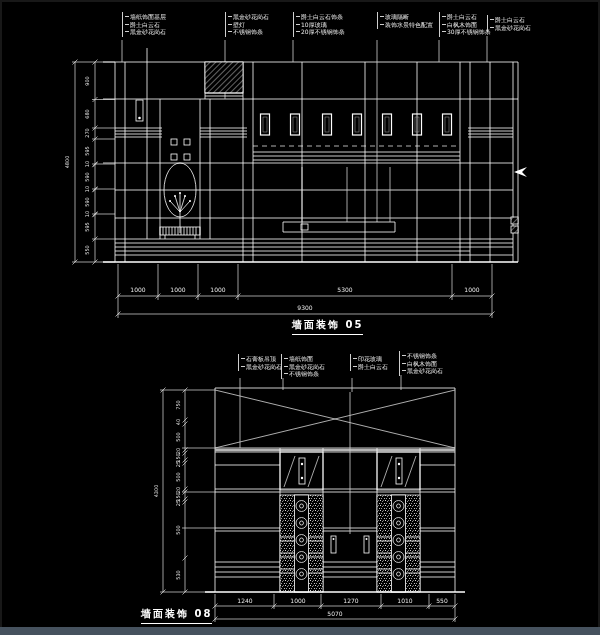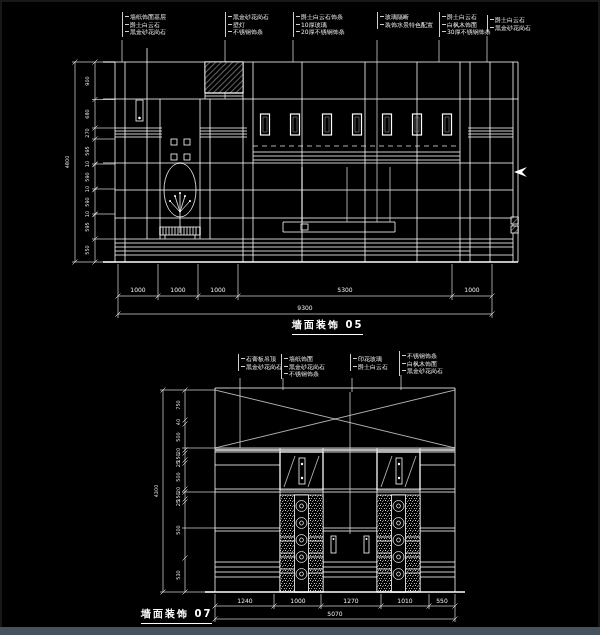--- a/index.html
+++ b/index.html
@@ -294,16 +294,16 @@
 <span class="dimv" style="left:178px;top:451px">20</span>
 <span class="dimv" style="left:178px;top:458px">150</span>
 <span class="dimv" style="left:178px;top:464px">25</span>
 <span class="dimv" style="left:178px;top:477px">500</span>
 <span class="dimv" style="left:178px;top:490px">20</span>
 <span class="dimv" style="left:178px;top:497px">150</span>
 <span class="dimv" style="left:178px;top:503px">25</span>
 <span class="dimv" style="left:178px;top:530px">500</span>
 <span class="dimv" style="left:178px;top:575px">530</span>
 <span class="dimv" style="left:156px;top:491px">4300</span>
-<span class="title" style="left:141px;top:607px">墙面装饰 07</span>
+<span class="title" style="left:141px;top:607px">墙面装饰 08</span>
 
 <div class="bottom-bar" style="background: rgb(70, 82, 94);"></div>
 </div>
 
 </body></html>

